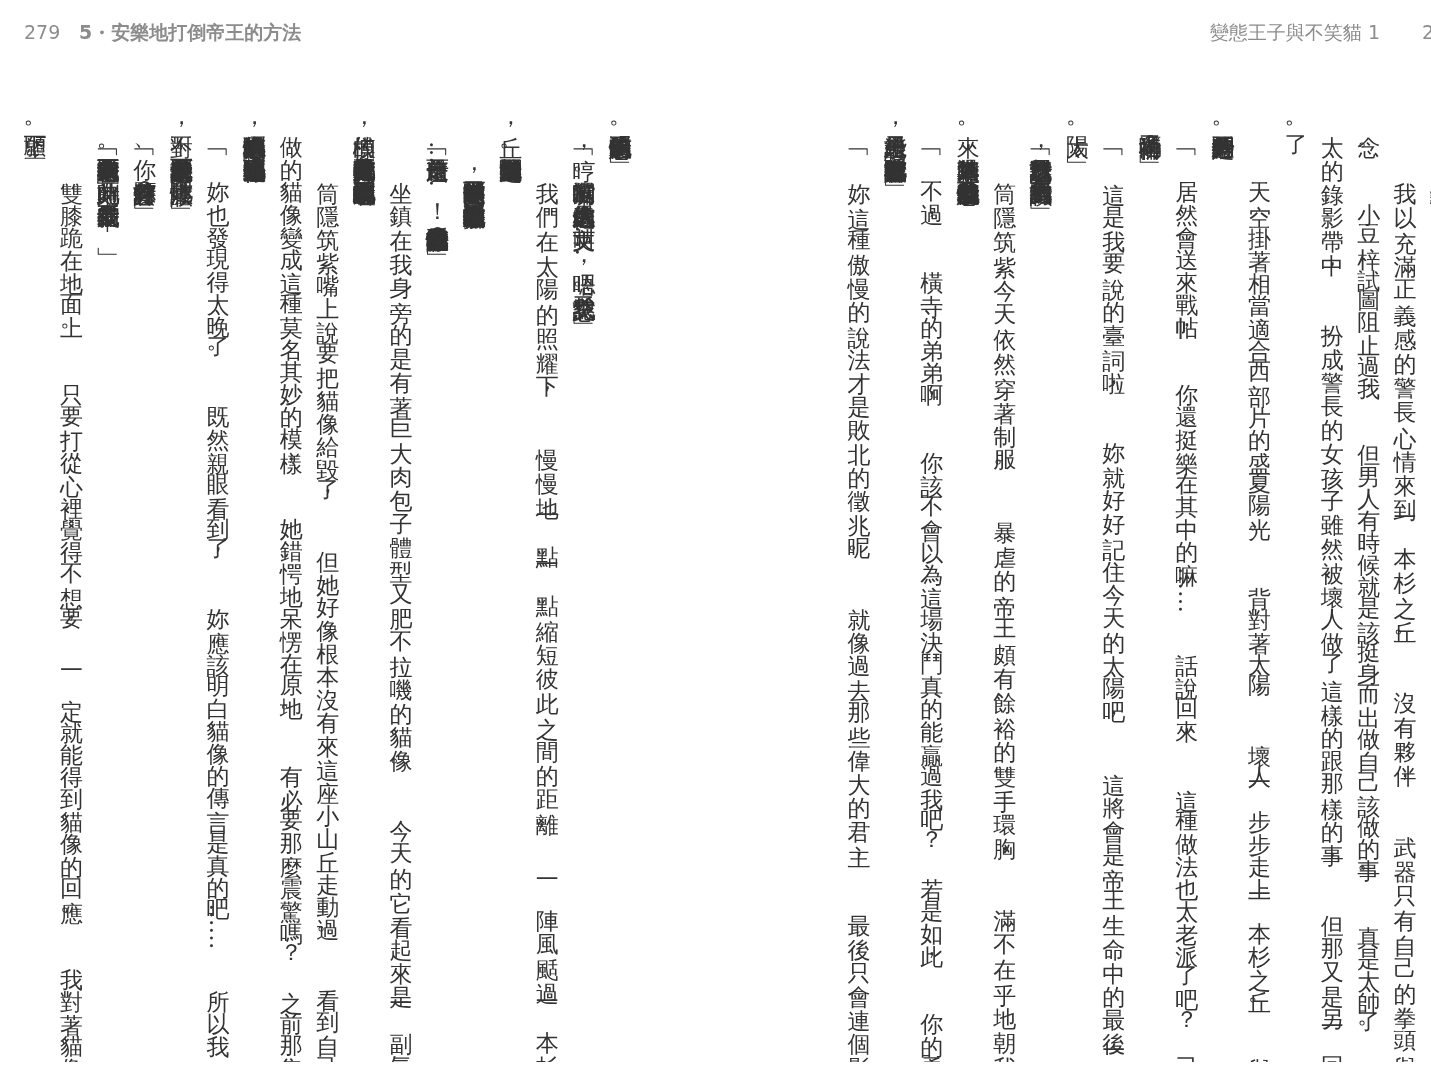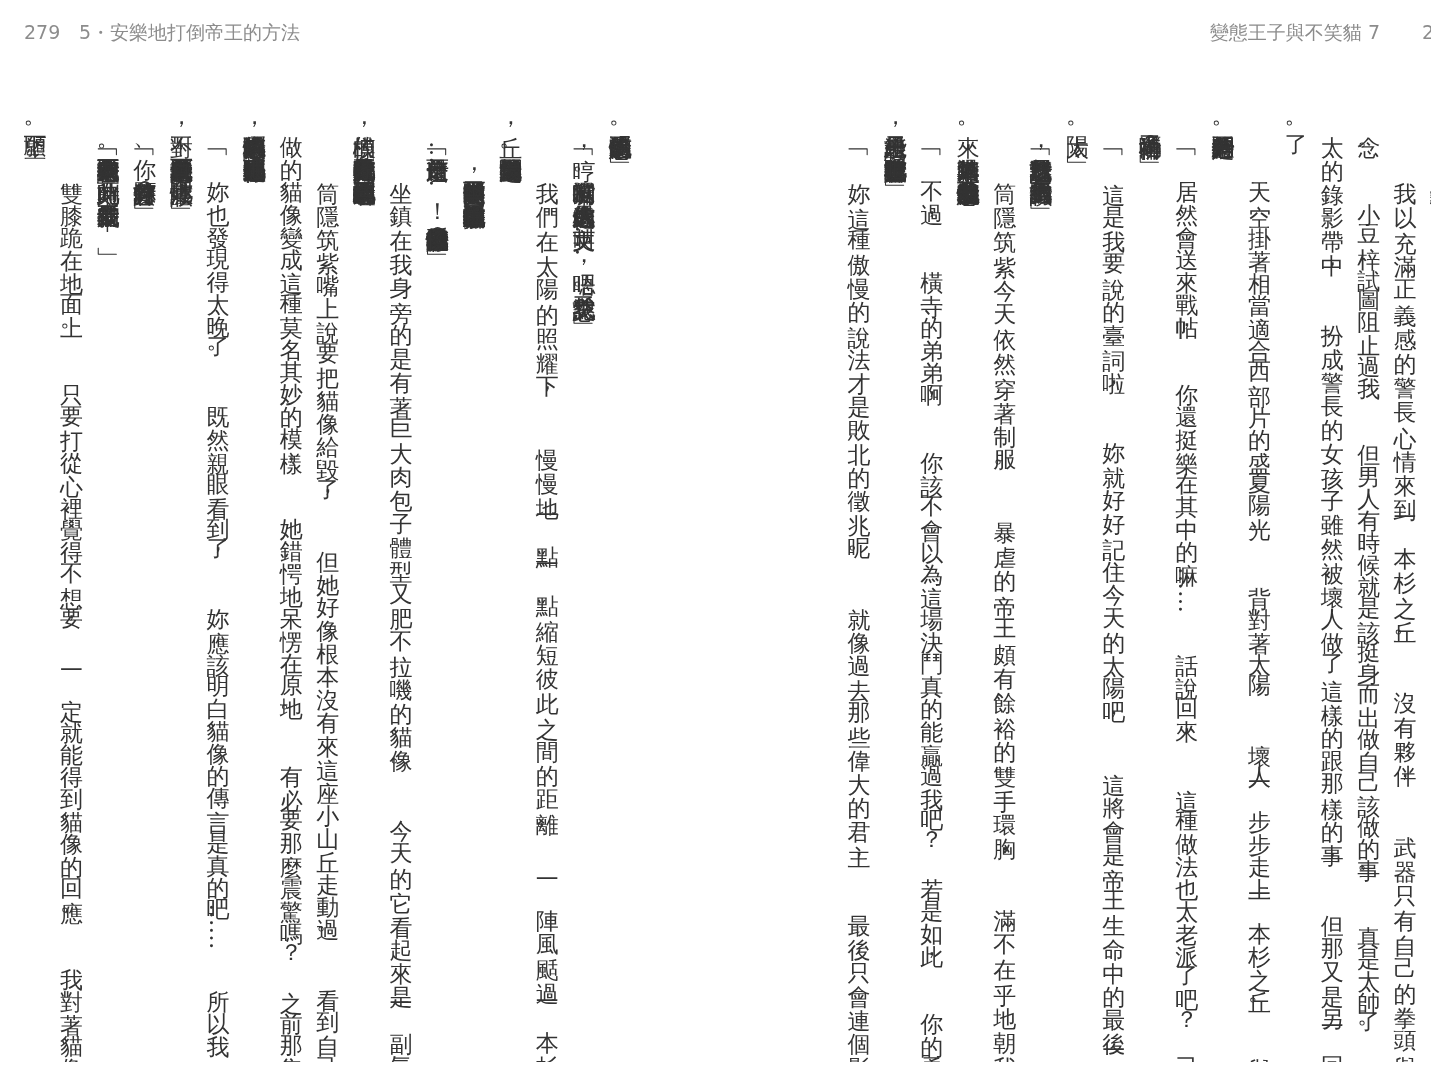--- a/index.html
+++ b/index.html
@@ -19,21 +19,21 @@
     position: absolute;
     top: 18px;
     height: 28px;
     line-height: 28px;
     font-family: "DejaVu Sans", sans-serif;
     font-size: 19px;
     color: #8c8c8c;
     white-space: nowrap;
   }
   .hdr-left-num { left: 0px; }
-  .hdr-left-chap { left: 55px; }
+  .hdr-left-chap { left: 55px; font-weight: bold; }
   .hdr-right-title { right: 75px; }
   .hdr-right-num { left: 1398px; }
 
   .body-text {
     position: absolute;
     top: 118px;
     height: 944px;
     writing-mode: vertical-rl;
     -webkit-writing-mode: vertical-rl;
     text-orientation: mixed;
@@ -66,21 +66,21 @@
   .ln.ind1 { text-indent: 1em; }
 </style>
 </head>
 <body>
 
 <div class="spread">
 
   <span class="hdr hdr-left-num">279</span>
   <span class="hdr hdr-left-chap">5・安樂地打倒帝王的方法</span>
 
-  <span class="hdr hdr-right-title">變態王子與不笑貓 7</span>
+  <span class="hdr hdr-right-title">變態王子與不笑貓 1</span>
   <span class="hdr hdr-right-num">278</span>
 
   <div class="body-text right-body">
     <div class="ln ind2">隔天正午十二點。</div>
     <div class="ln ind2 full">我以充滿正義感的警長心情來到一本杉之丘。沒有夥伴，武器只有自己的拳頭與信</div>
     <div class="ln full">念。小豆梓試圖阻止過我，但男人有時候就是該挺身而出做自己該做的事。真是太帥了。戳</div>
     <div class="ln full">太的錄影帶中，扮成警長的女孩子雖然被壞人做了這樣的跟那樣的事，但那又是另一回事</div>
     <div class="ln">了。</div>
     <div class="ln ind2 full">天空掛著相當適合西部片的盛夏陽光。背對著太陽，壞人一步步走上一本杉之丘。與我</div>
     <div class="ln">們約定的時間分秒不差。</div>

